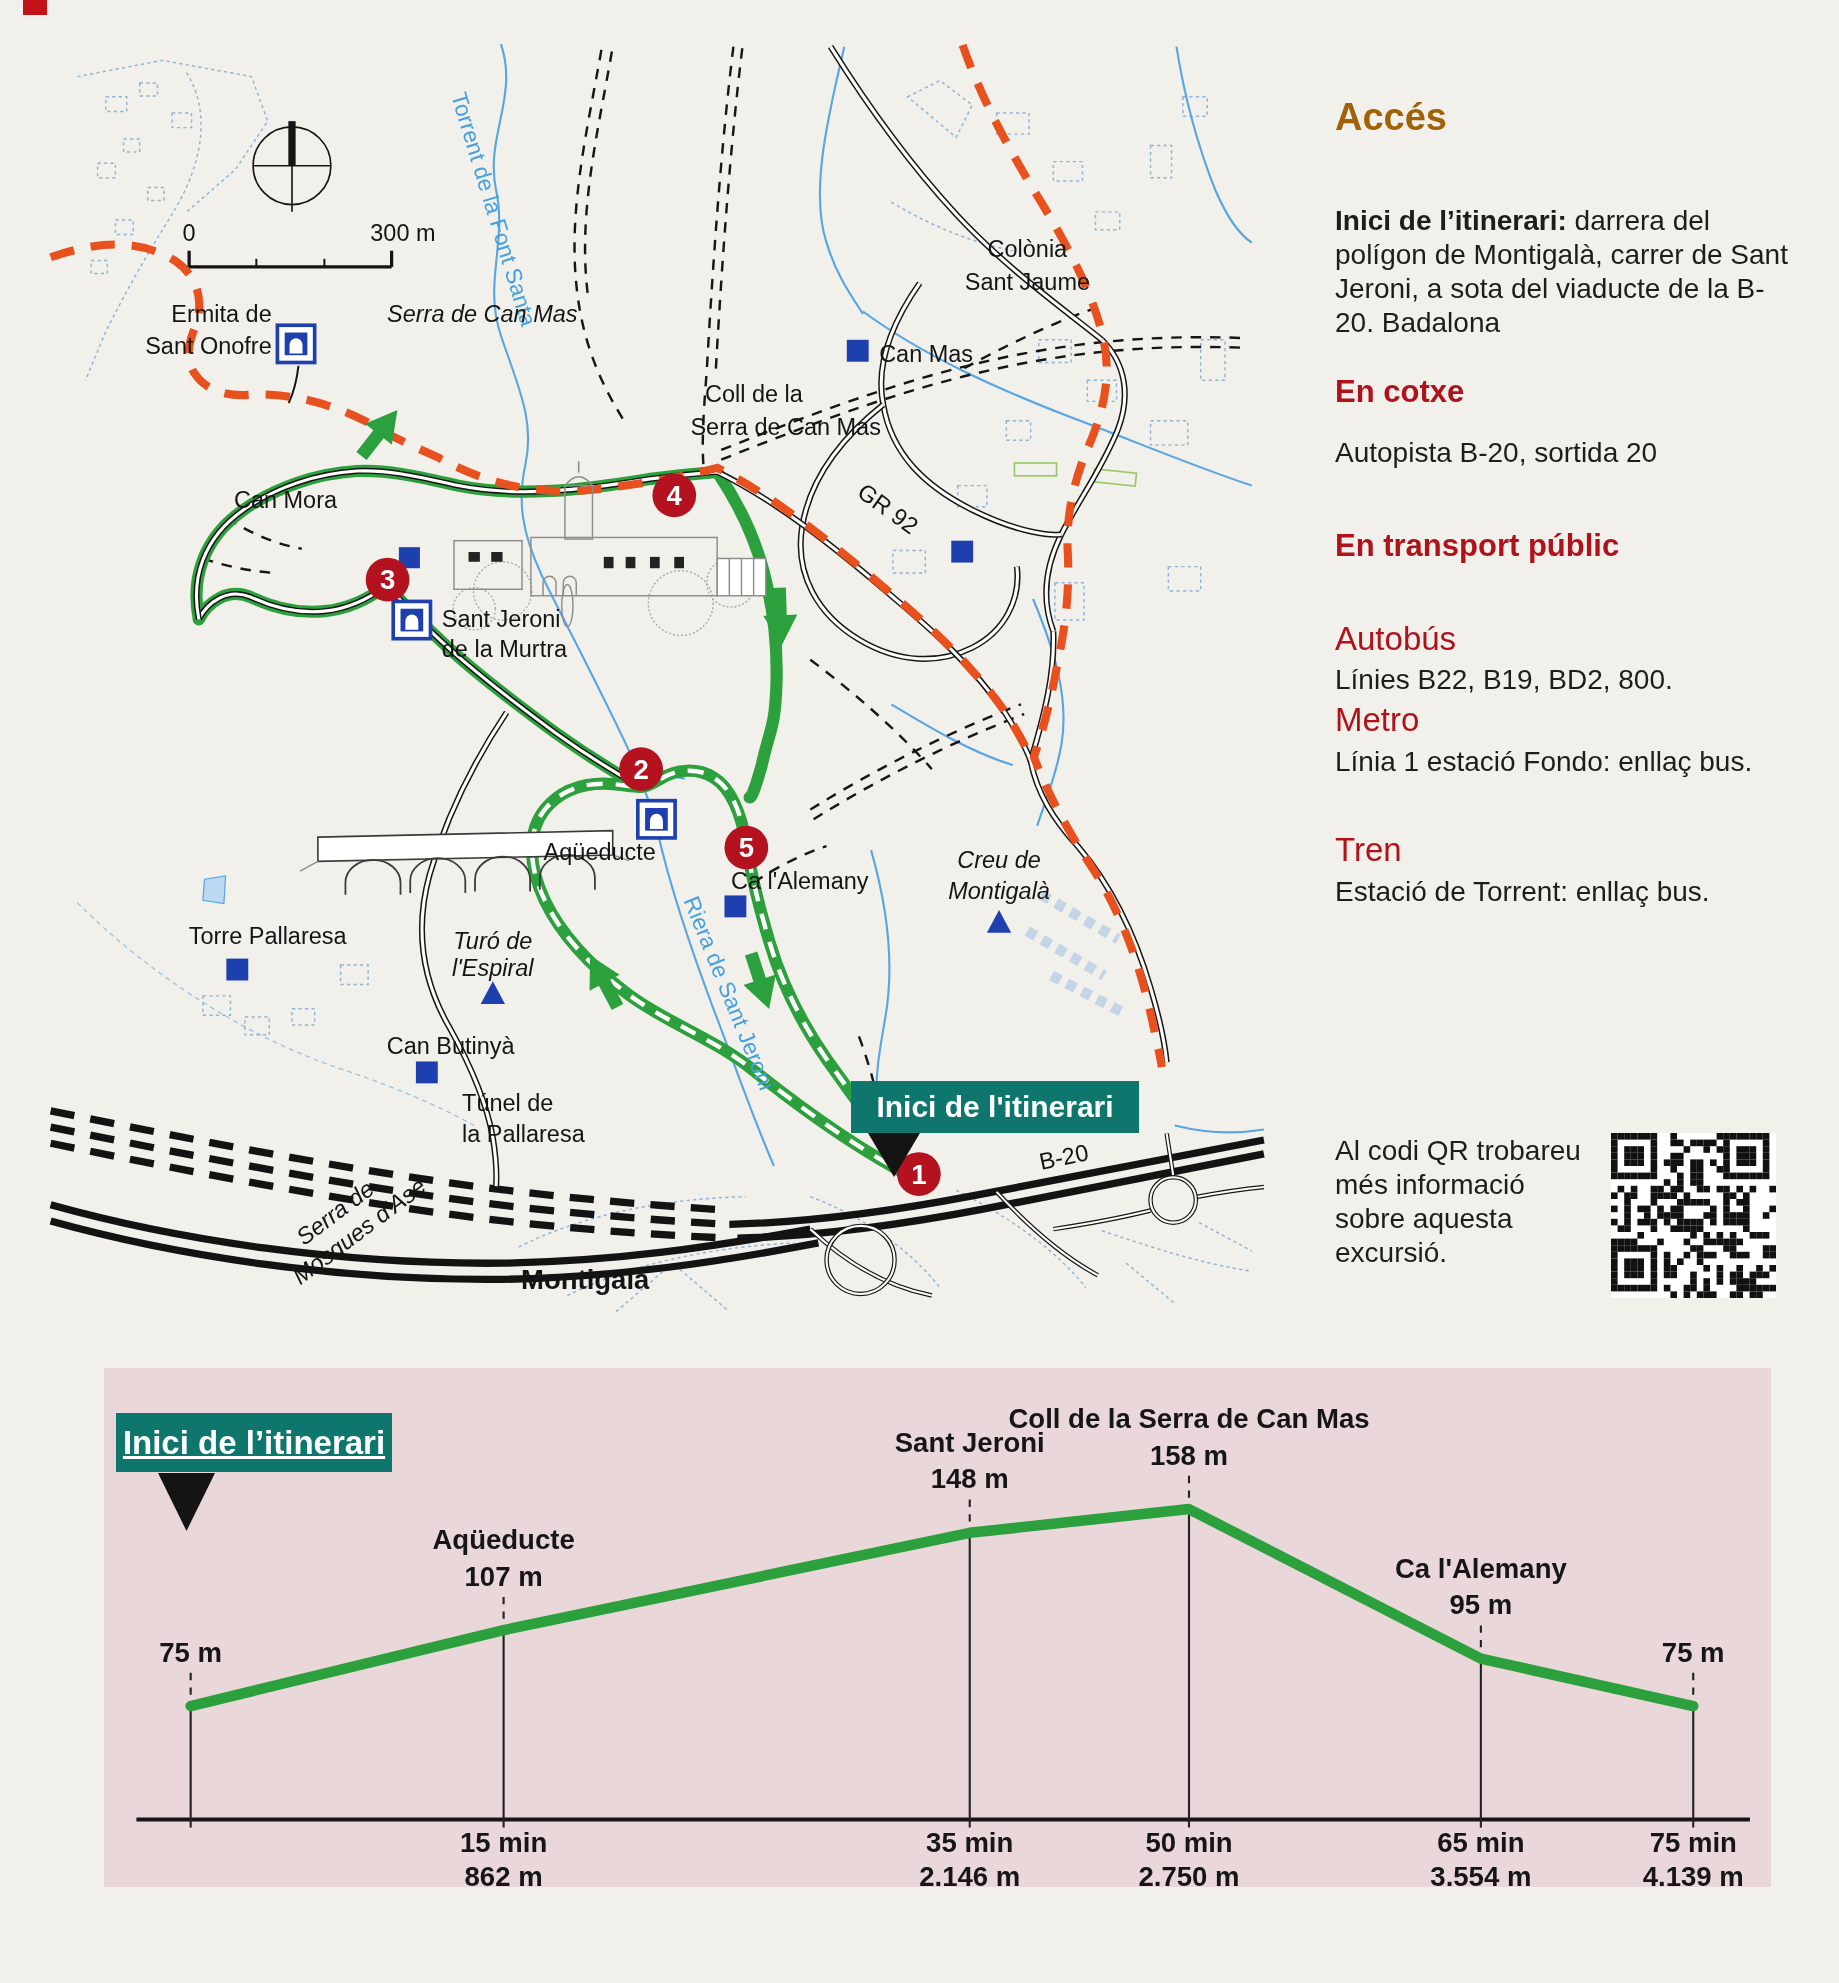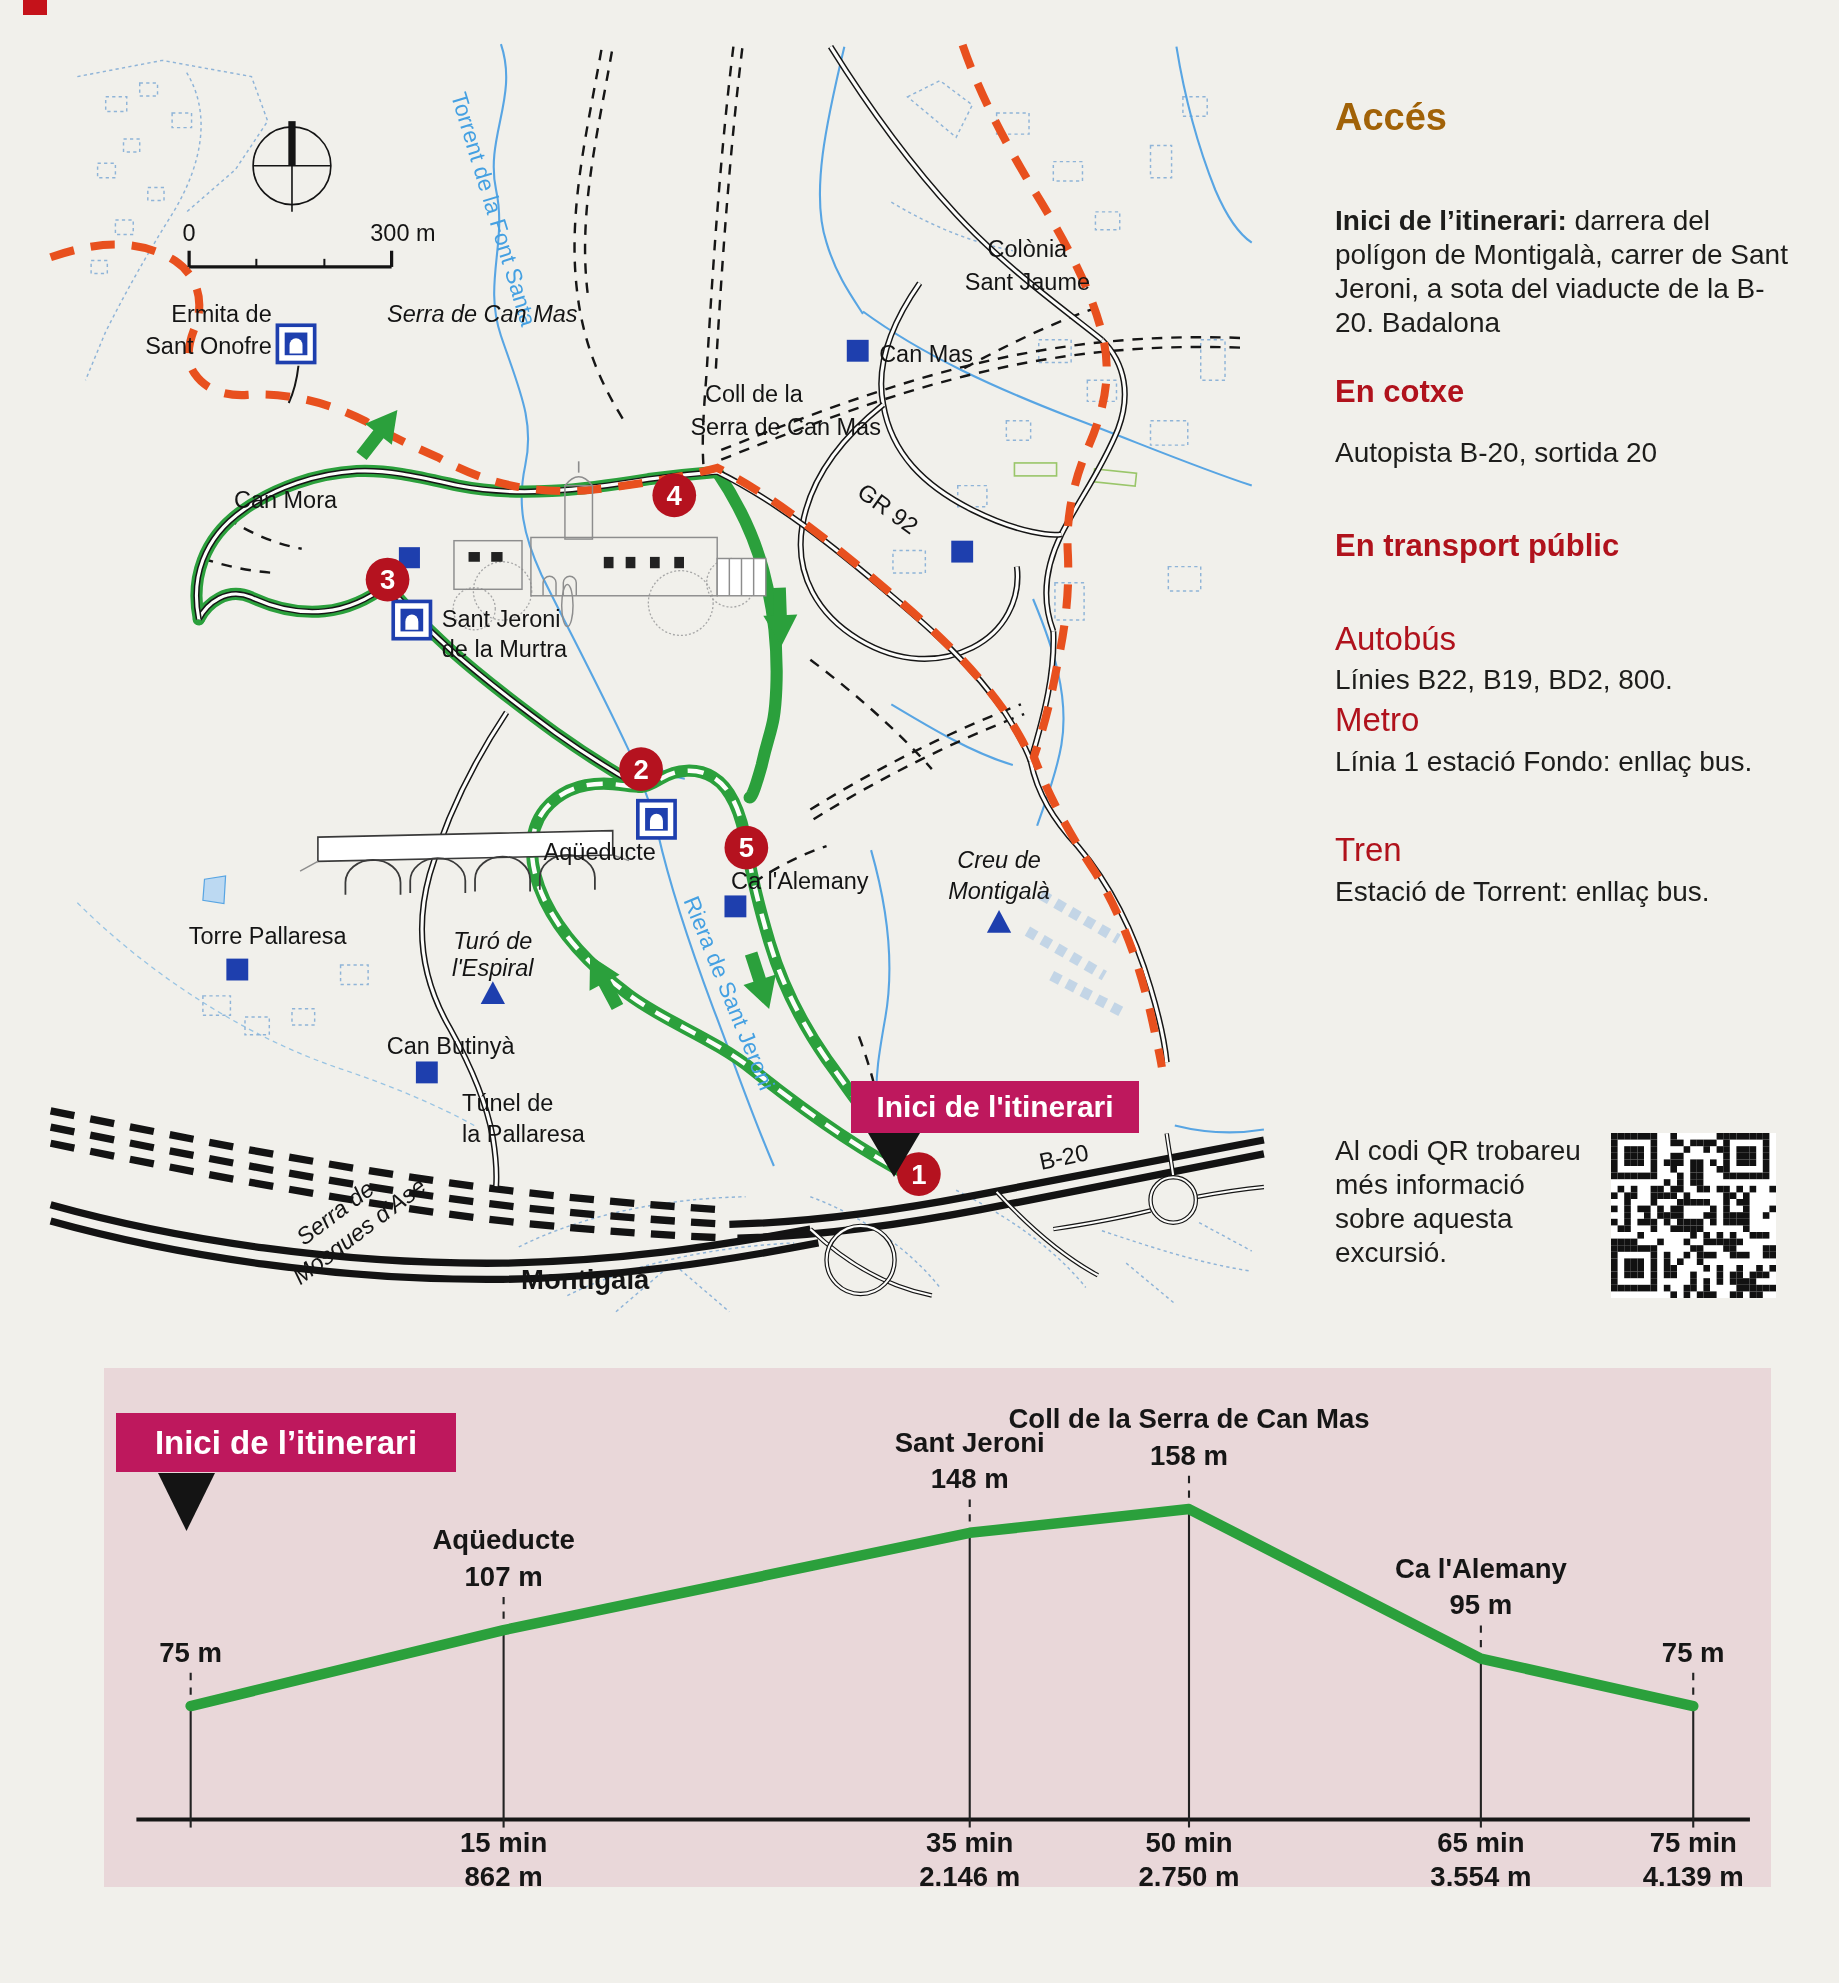--- a/index.html
+++ b/index.html
@@ -7,21 +7,21 @@
        font-family:"Liberation Sans",sans-serif;color:#1d1d1b;overflow:hidden;}
   .abs{position:absolute;}
   
   #sidebar{left:1335px;top:89px;width:466px;}
   .sb-h1{font-size:38px;font-weight:bold;color:#a16207;}
   .sb-h2{font-size:31px;font-weight:bold;color:#b0121c;}
   .sb-h3{font-size:33px;color:#b0121c;}
   .sb-t{font-size:28px;line-height:34px;color:#1d1d1b;}
   .sb-t b{font-weight:bold;}
   
-  .banner{background:#be185d;color:#fff;font-weight:bold;display:flex;
+  .banner{background:#0f766e;color:#fff;font-weight:bold;display:flex;
           align-items:center;justify-content:center;}
   .tri{background:#141414;clip-path:polygon(0 0,100% 0,50% 100%);}
   
   #profilebox{left:104px;top:1368px;width:1667px;height:519px;background:#e9d7d9;}
   .pf-lbl{font:bold 34px "Liberation Sans",sans-serif;fill:#161616;}
   
   .stream{fill:none;stroke:#58a5e3;stroke-width:2.6;}
   .stream-thin{fill:none;stroke:#79b4e0;stroke-width:1.6;stroke-dasharray:6 5;opacity:.75;}
   .trail{fill:none;stroke:#161616;stroke-width:3;stroke-dasharray:13 11;}
   .road-c{fill:none;stroke:#161616;stroke-width:7.5;}
@@ -702,18 +702,18 @@
       <text x="1699.8171055810583" y="303.4" class="pf-lbl" text-anchor="middle">95 m</text>
       <text x="1699.8171055810583" y="597" class="pf-lbl" text-anchor="middle">65 min</text>
       <text x="1699.8171055810583" y="639" class="pf-lbl" text-anchor="middle">3.554 m</text>
       <line x1="1962" y1="417" x2="1962" y2="567" stroke="#222" stroke-width="2.6"></line>
       <line x1="1962" y1="376" x2="1962" y2="409" stroke="#222" stroke-width="2.6" stroke-dasharray="9 9"></line>
       <text x="1962" y="362" class="pf-lbl" text-anchor="middle">75 m</text>
       <text x="1962" y="597" class="pf-lbl" text-anchor="middle">75 min</text>
       <text x="1962" y="639" class="pf-lbl" text-anchor="middle">4.139 m</text>
       <polyline points="107,417 493.32761536603044,323.24 1068.7854554240153,203.10999999999999 1339.4836917129742,173.80999999999997 1699.8171055810583,358.4 1962,417" fill="none" stroke="#2ba03c" stroke-width="13" stroke-linejoin="round" stroke-linecap="round"></polyline>
     </svg>
-  <div class="abs banner" style="left:12px;top:45px;width:340px;height:59px;font-size:33px;">
+  <div class="abs banner" style="left:12px;top:45px;width:276px;height:59px;font-size:33px;text-decoration:underline;">
     <span>Inici de l’itinerari</span>
   </div>
   <div class="abs tri" style="left:54px;top:105px;width:57px;height:58px;"></div>
 </div>
 
 
 </body></html>

